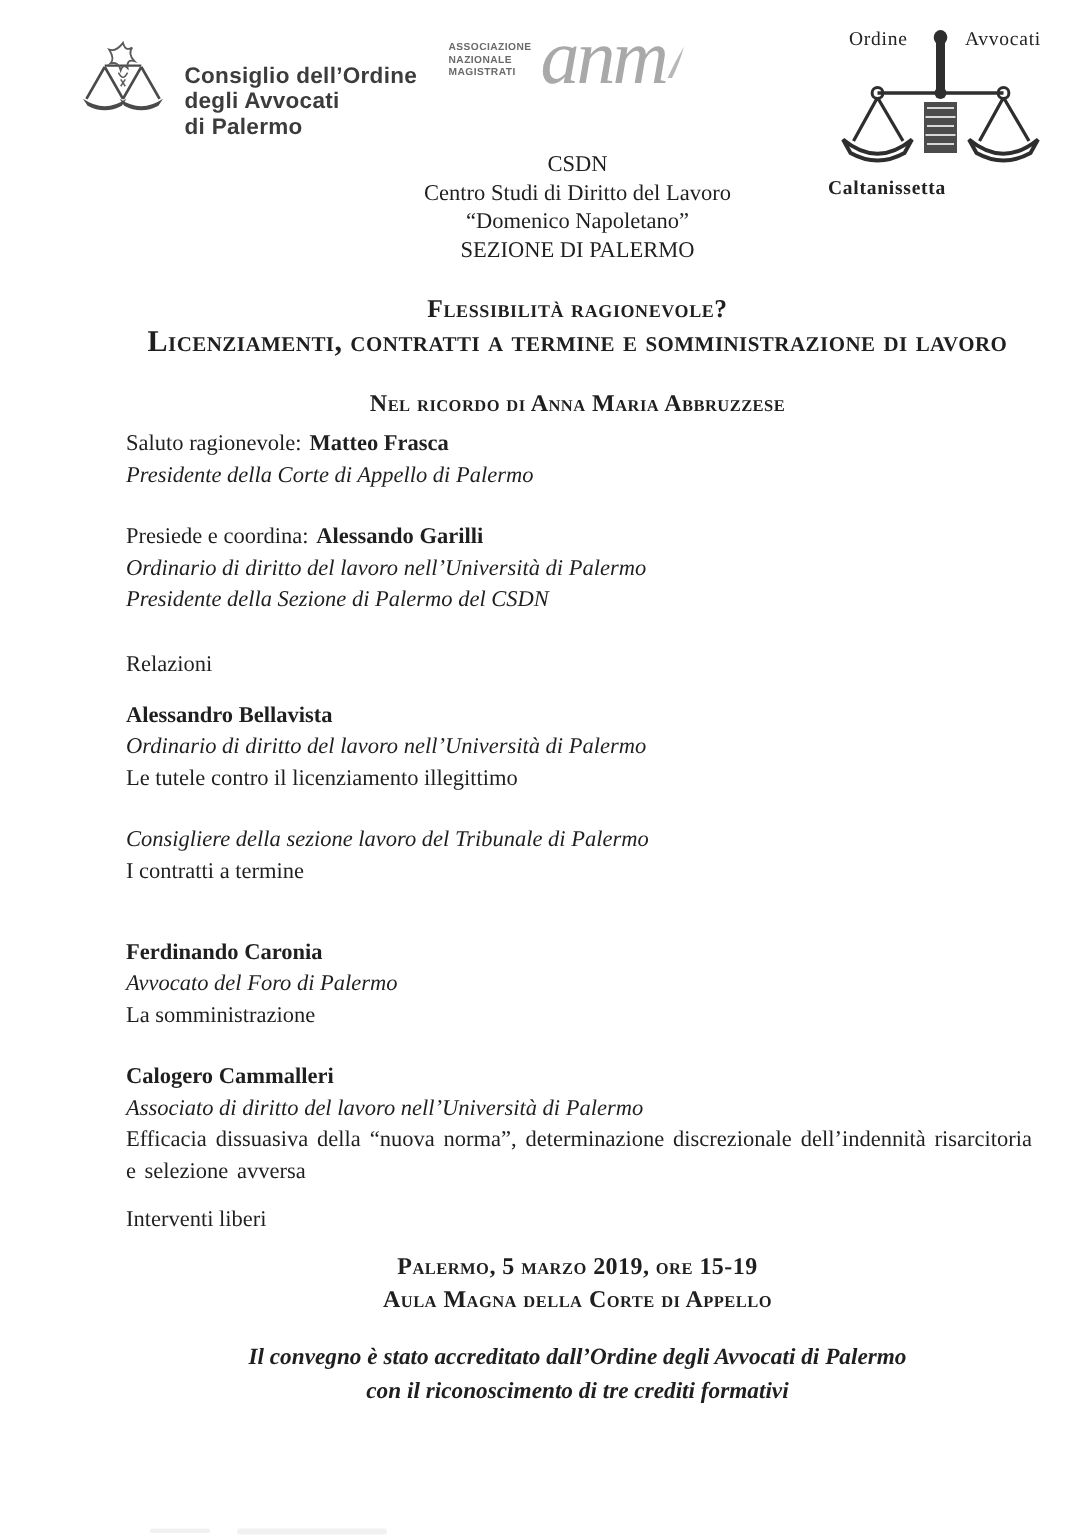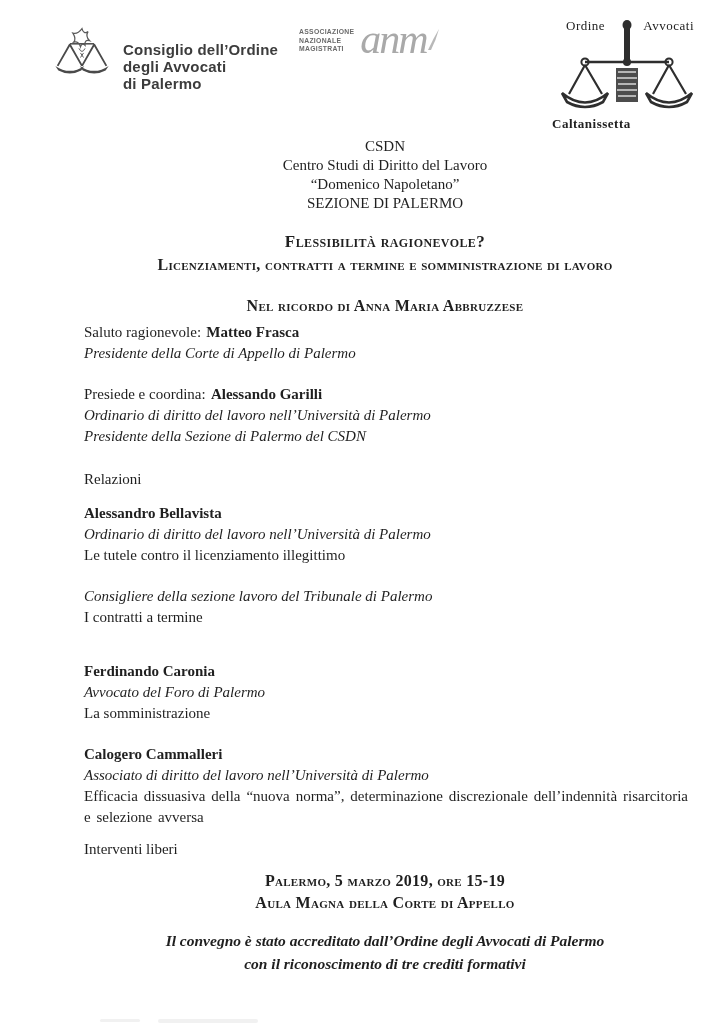--- a/index.html
+++ b/index.html
@@ -21,41 +21,41 @@
   }
   .anm-logo{position:absolute;left:299px;top:22px;width:190px;}
   .anm-row{display:flex;align-items:flex-start;gap:6px;}
   .anm-org{
     font-family:"Liberation Sans", sans-serif;
     font-size:6.8px;line-height:8.5px;font-weight:700;
     color:#6a6a6a;letter-spacing:.3px;margin-top:6px;white-space:pre-line;
   }
   .anm-script{
     font-family:"Liberation Serif", serif;font-style:italic;
-    font-size:42px;line-height:34px;color:#a9a9a9;letter-spacing:-2px;
+    font-size:52px;line-height:34px;color:#a9a9a9;letter-spacing:-2px;
   }
   .anm-sub{
     margin-top:10px;text-align:center;width:178px;
     font-family:"Liberation Sans", sans-serif;font-style:italic;font-weight:700;
     font-size:12px;color:#2e2e2e;
   }
   .right-logo{position:absolute;left:552px;top:18px;width:156px;text-align:left;}
   .right-logo .words{
     display:flex;justify-content:space-between;padding:0 14px;
     font-size:13px;color:#222;letter-spacing:.5px;
   }
   .right-logo .city{font-size:13px;font-weight:700;color:#222;margin-top:-4px;letter-spacing:.5px;}
   
-  .blk{position:absolute;left:84px;right:36px;font-size:15px;line-height:21px;margin-top:36px;}
+  .blk{position:absolute;left:84px;right:36px;font-size:15px;line-height:21px;}
   .center{text-align:center;left:80px;right:34px;}
   .sc{font-variant:small-caps;}
   .b{font-weight:700;}
   .i{font-style:italic;}
   .title1{font-size:17px;font-weight:700;letter-spacing:.4px;}
-  .title2{font-size:16px;font-weight:700;letter-spacing:.3px;}
+  .title2{font-size:20px;font-weight:700;letter-spacing:.3px;}
   .dedic{font-size:16px;font-weight:700;letter-spacing:.3px;}
   .lbl{margin-right:.35em;}
   .just{text-align:justify;word-spacing:2px;}
   .dateline{font-size:16px;font-weight:700;line-height:22px;letter-spacing:.3px;}
   .accr{font-style:italic;font-weight:600;line-height:23px;font-size:15.5px;}
   
   .smudge{position:absolute;background:#f1f1f1;border-radius:2px;}
 </style>
 </head>
 <body>

